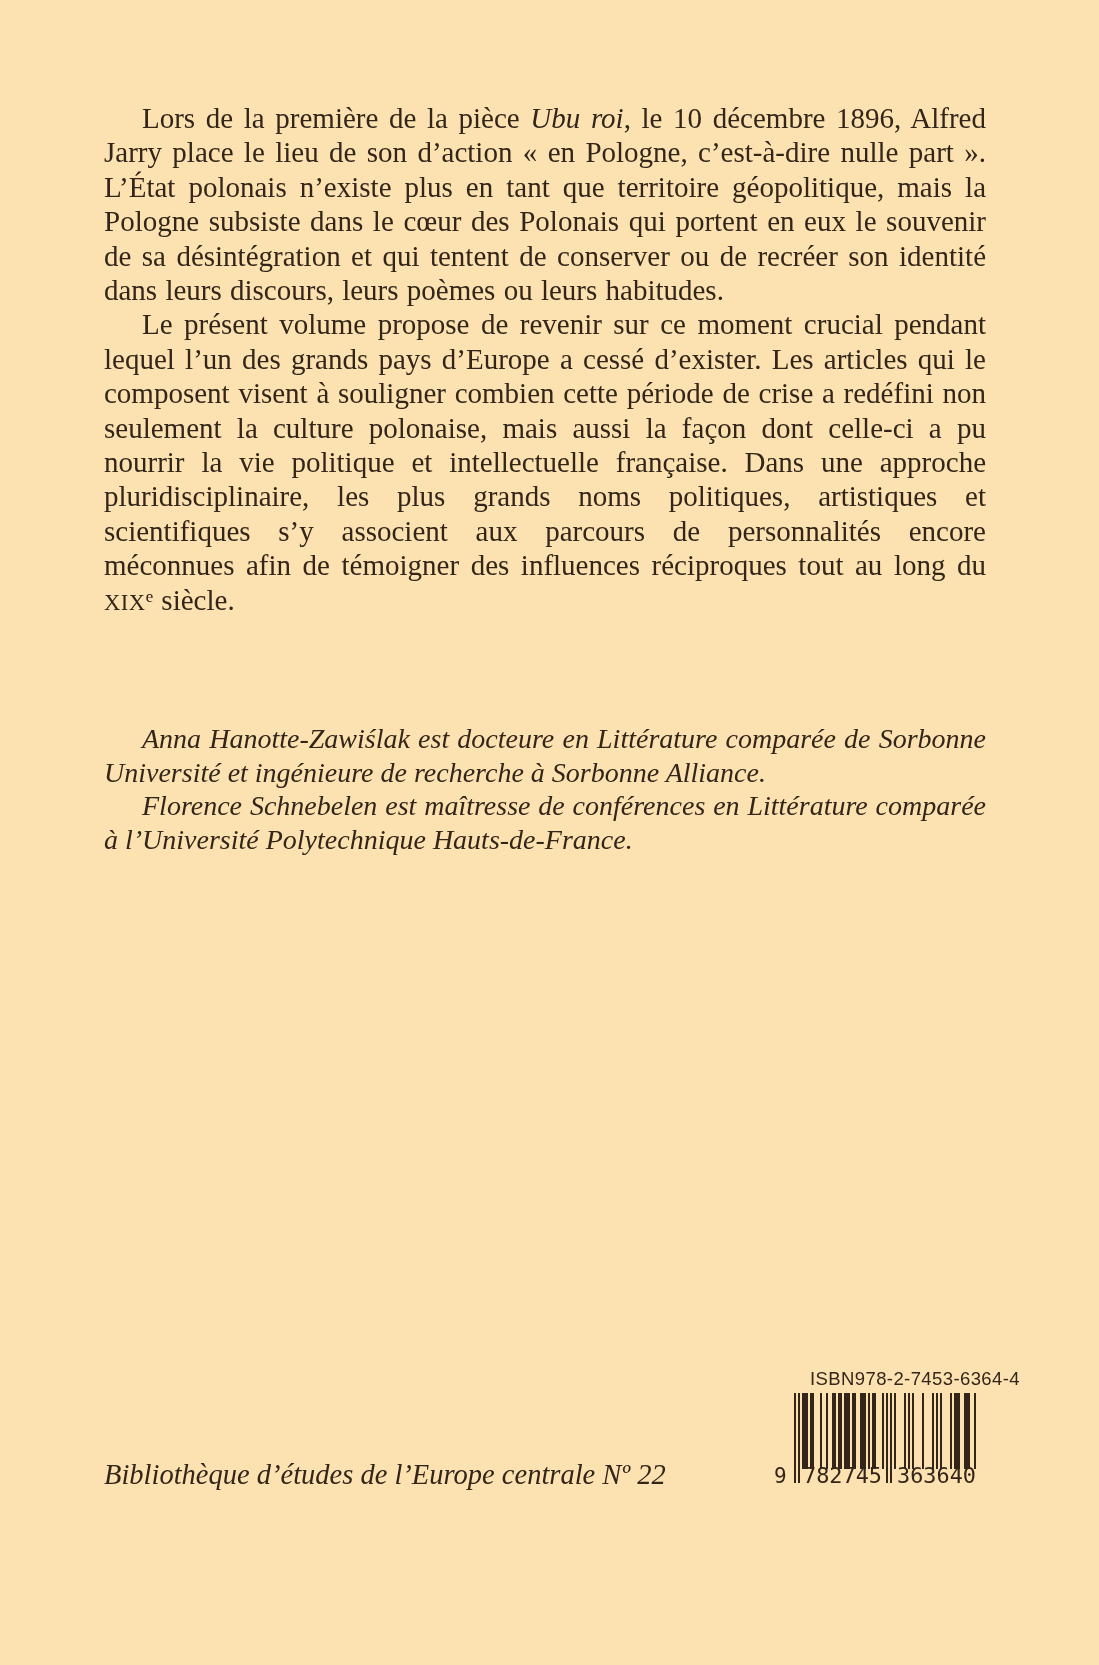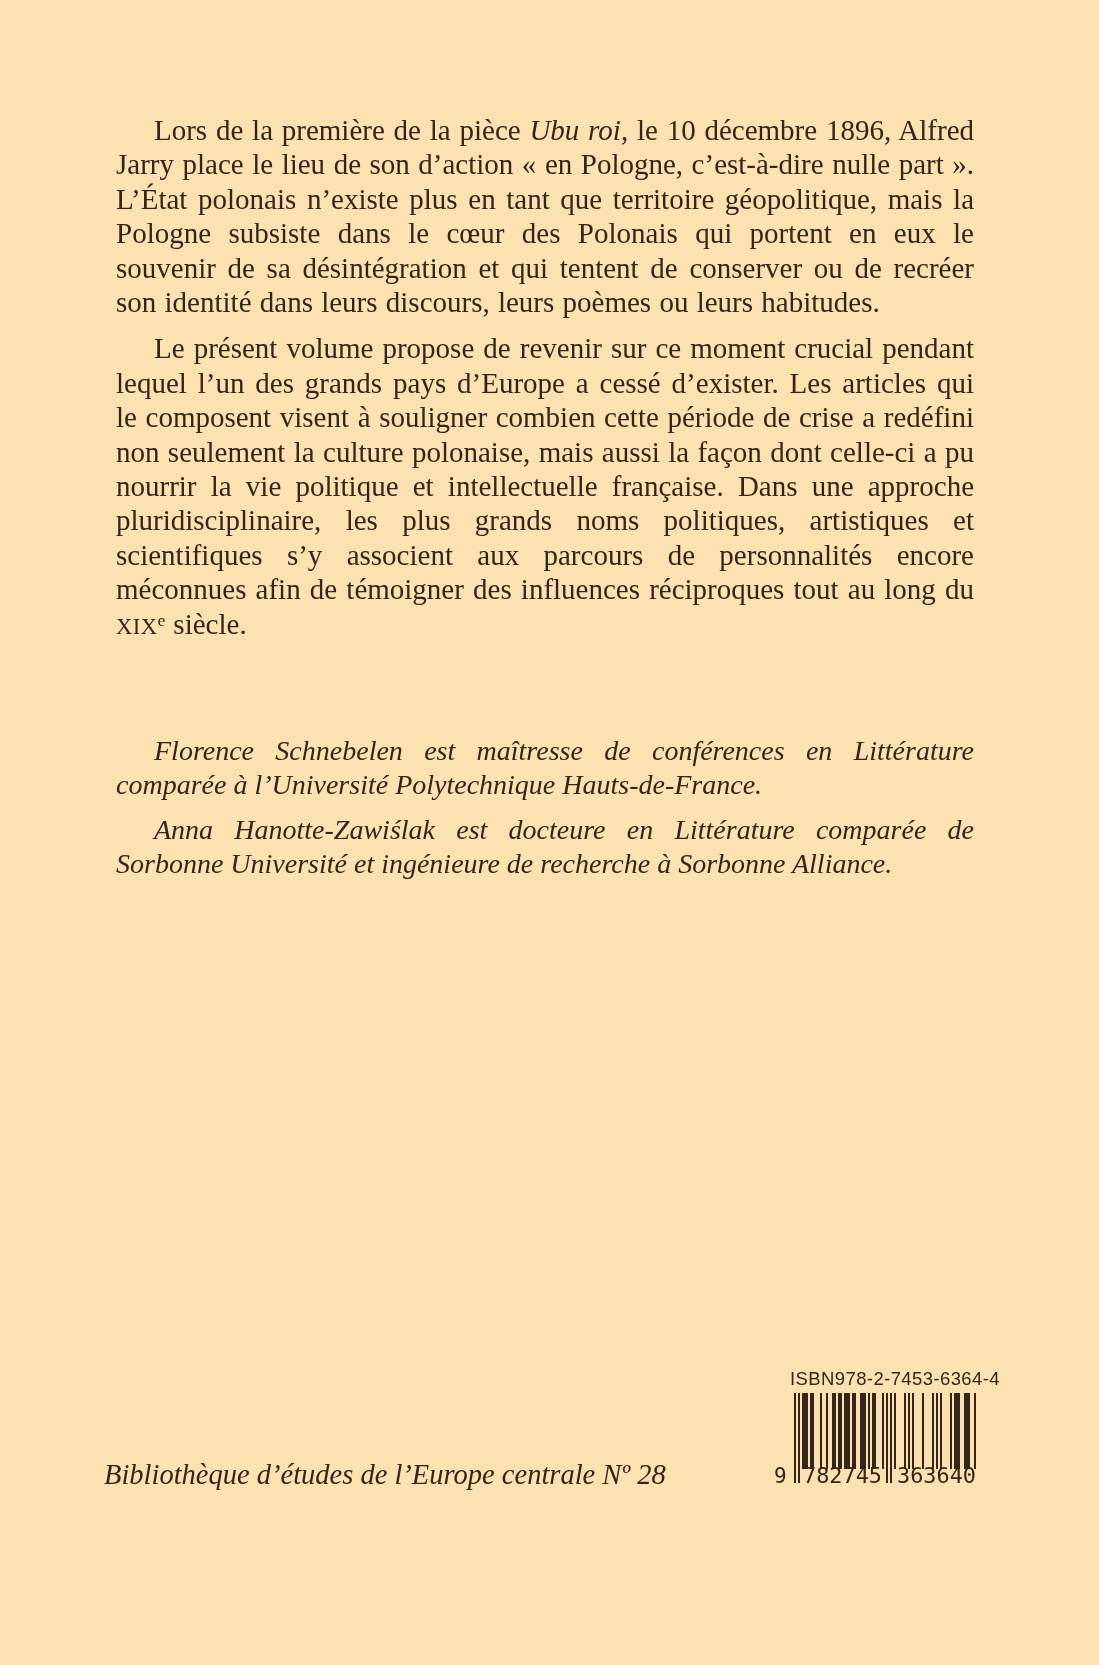--- a/index.html
+++ b/index.html
@@ -9,57 +9,57 @@
     background:var(--bg,#fce2b0);
     color:var(--ink,#33251a);
     font-family:"Liberation Serif","DejaVu Serif",serif;
     overflow:hidden;
   }
   .synopsis{
     position:absolute;left:104px;top:101px;width:882px;
     font-size:29px;line-height:34.4px;
     text-align:justify;word-spacing:1px;
   }
-  .para{margin:12px;text-indent:38px;}
+  .para{margin:0;text-indent:38px;}
   em{font-style:italic;}
   .sc{font-size:0.78em;letter-spacing:0.5px;}
   .bios{
     position:absolute;left:104px;top:722px;width:882px;
     font-style:italic;font-size:28px;line-height:33.6px;
     text-align:justify;
   }
   .series{
     position:absolute;left:104px;top:1459px;
     font-style:italic;font-size:28.5px;white-space:nowrap;
   }
   .isbn-block{position:absolute;left:770px;top:1368px;}
   .isbn-line{
-    margin-left:20px;width:194px;
+    margin-left:40px;width:194px;
     display:flex;justify-content:space-between;align-items:flex-start;
     font-family:"Liberation Sans","DejaVu Sans",sans-serif;
     font-size:18.5px;letter-spacing:0.4px;white-space:nowrap;
   }
   #barcode{display:block;margin-top:3px;color:var(--ink,#33251a);}
 </style>
 </head>
 <body>
 
 <div class="page">
 
   <section class="synopsis">
     <p class="para rich">Lors de la première de la pièce <em>Ubu roi</em>, le 10 décembre 1896, Alfred Jarry place le lieu de son d’action «&nbsp;en Pologne, c’est-à-dire nulle part&nbsp;». L’État polonais n’existe plus en tant que territoire géopolitique, mais la Pologne subsiste dans le cœur des Polonais qui portent en eux le souvenir de sa désintégration et qui tentent de conserver ou de recréer son identité dans leurs discours, leurs poèmes ou leurs habitudes.</p>
     <p class="para rich">Le présent volume propose de revenir sur ce moment crucial pendant lequel l’un des grands pays d’Europe a cessé d’exister. Les articles qui le composent visent à souligner combien cette période de crise a redéfini non seulement la culture polonaise, mais aussi la façon dont celle-ci a pu nourrir la vie politique et intellectuelle française. Dans une approche pluridisciplinaire, les plus grands noms politiques, artistiques et scientifiques s’y associent aux parcours de personnalités encore méconnues afin de témoigner des influences réciproques tout au long du <span class="sc">XIX</span>ᵉ siècle.</p>
   </section>
 
   <section class="bios">
+    <p class="para">Anna Hanotte-Zawiślak est docteure en Littérature comparée de Sorbonne Université et ingénieure de recherche à Sorbonne Alliance.</p>
     <p class="para">Florence Schnebelen est maîtresse de conférences en Littérature comparée à l’Université Polytechnique Hauts-de-France.</p>
-    <p class="para">Anna Hanotte-Zawiślak est docteure en Littérature comparée de Sorbonne Université et ingénieure de recherche à Sorbonne Alliance.</p>
   </section>
 
-  <div class="series">Bibliothèque d’études de l’Europe centrale Nº 28</div>
+  <div class="series">Bibliothèque d’études de l’Europe centrale Nº 22</div>
 
   <div class="isbn-block">
     <div class="isbn-line">
       <span>ISBN</span>
       <span class="isbn-num">978-2-7453-6364-4</span>
     </div>
     <svg id="barcode" width="216" height="92" viewBox="-24 0 216 92">
         <g fill="currentColor" shape-rendering="crispEdges">
           <rect x="0" y="0" width="2" height="90"></rect>
           <rect x="4" y="0" width="2" height="90"></rect>

